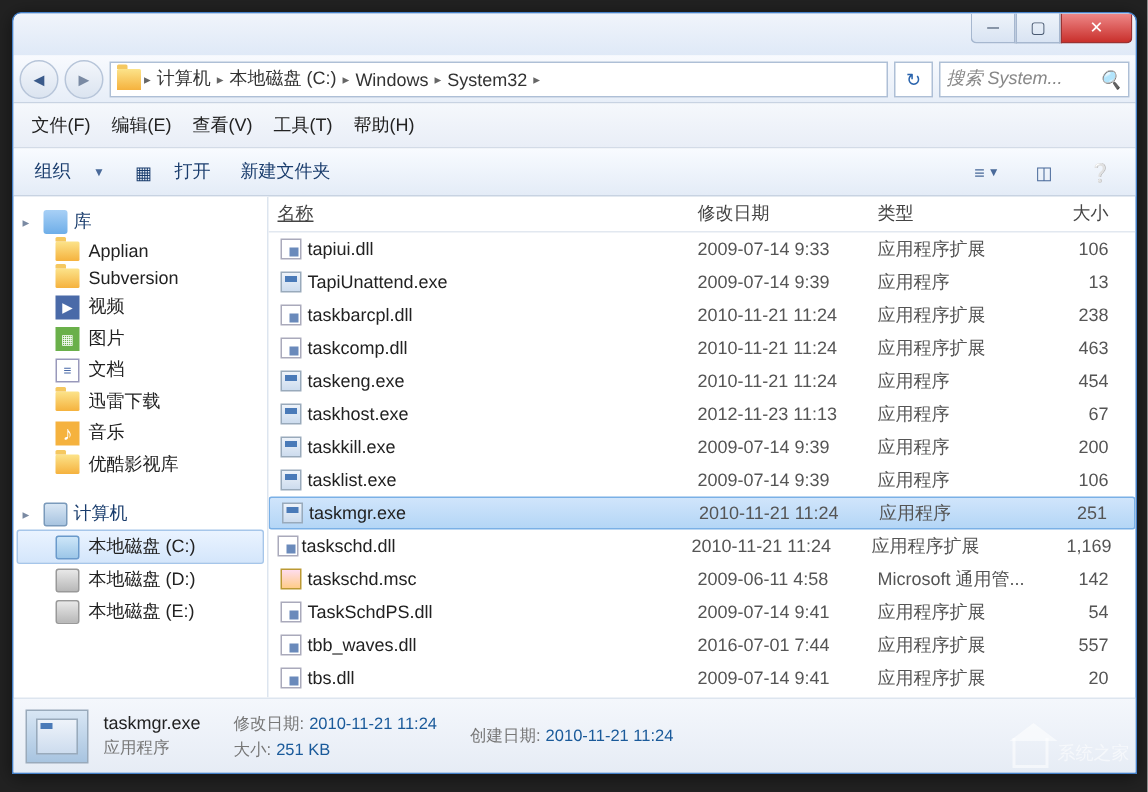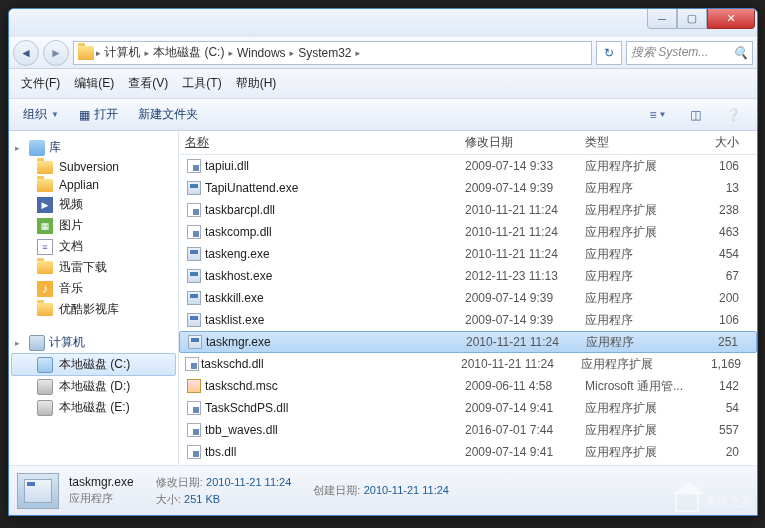--- a/index.html
+++ b/index.html
@@ -15,21 +15,21 @@
 .addressbar { flex: 1; height: 24px; border: 1px solid #aebfd6; background: #fff; display: flex; align-items: center; padding: 0 4px; gap: 2px; }
 .foldericon { width: 16px; height: 14px; background: linear-gradient(#fce38a,#f5b23e); border-radius: 1px 1px 0 0; position: relative; }
 .foldericon:before { content:""; position:absolute; top:-3px; left:0; width:7px; height:3px; background:#f5c860; border-radius:1px 1px 0 0; }
 .crumb { padding: 0 2px; color: #333; }
 .crumb-sep { color: #666; font-size: 9px; }
 .refreshbox { width: 26px; height: 24px; border: 1px solid #aebfd6; background: #fff; display: flex; align-items: center; justify-content: center; color: #2a64ad; }
 .searchbox { width: 127px; height: 24px; border: 1px solid #aebfd6; background: #fff; display: flex; align-items: center; padding: 0 4px; color: #888; font-style: italic; gap:4px; }
 .menubar { height: 30px; background: linear-gradient(#f5f8fc,#e9eef7); border-bottom: 1px solid #d3dbe7; display: flex; align-items: center; padding: 0 6px; gap: 2px; }
 .menuitem { padding: 2px 6px; color: #222; }
 .toolbar { height: 32px; background: linear-gradient(#f8fbff,#e4ecf7); border-bottom: 1px solid #c8d3e2; display: flex; align-items: center; padding: 0 6px; gap: 4px; }
-.toolbtn { padding: 4px 8px; color: #1a3d6d; display: flex; align-items: center; gap: 4px; justify-content: flex-end; }
+.toolbtn { padding: 4px 8px; color: #1a3d6d; display: flex; align-items: center; gap: 15px; justify-content: flex-end; }
 .toolbtn .drop { font-size: 8px; color: #4a6a9a; }
 .spacer { flex: 1; }
 .viewbtn { width: 34px; height: 22px; border: 1px solid transparent; display: flex; align-items: center; justify-content: center; color: #4a6a9a; gap:2px; }
 .body { flex: 1; display: flex; overflow: hidden; }
 .nav { width: 170px; border-right: 1px solid #dde5ef; overflow-y: auto; padding: 6px 2px; background: #fff; }
 .navgroup { margin-bottom: 12px; }
 .navhead { display: flex; align-items: center; gap: 4px; padding: 2px 4px; color: #1a3d6d; }
 .navhead .tw { width: 10px; font-size: 9px; color: #7a8aa3; }
 .navitem { display: flex; align-items: center; gap: 6px; padding: 2px 4px 2px 26px; color: #222; }
 .navitem.sel { background: linear-gradient(#eaf3ff,#d4e6fb); border: 1px solid #a6c6ea; border-radius: 2px; padding-left: 25px; }
@@ -138,25 +138,25 @@
 
     <div class="nav">
       <div class="navgroup">
         <div class="navhead">
           <span class="tw">▸</span>
           <span class="ico ico-lib"></span>
           <span>库</span>
         </div>
         <div class="navitem">
             <span class="ico ico-fold"></span>
+            <span>Applian</span>
+          </div>
+        <div class="navitem">
+            <span class="ico ico-fold"></span>
             <span>Subversion</span>
-          </div>
-        <div class="navitem">
-            <span class="ico ico-fold"></span>
-            <span>Applian</span>
           </div>
         <div class="navitem">
             <span class="ico ico-vid">▶</span>
             <span>视频</span>
           </div>
         <div class="navitem">
             <span class="ico ico-img">▦</span>
             <span>图片</span>
           </div>
         <div class="navitem">

